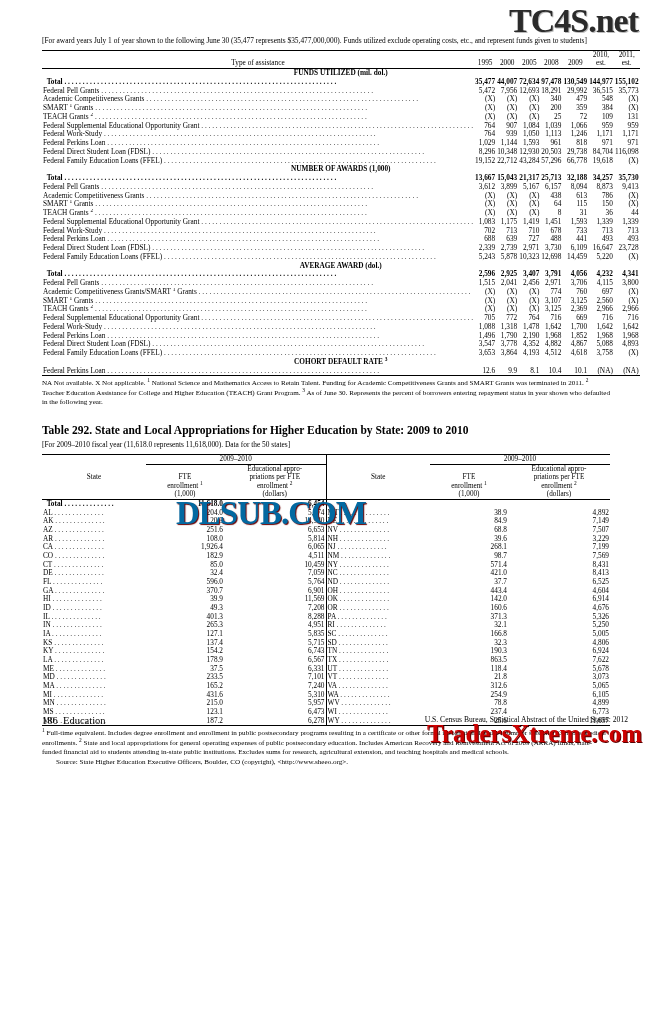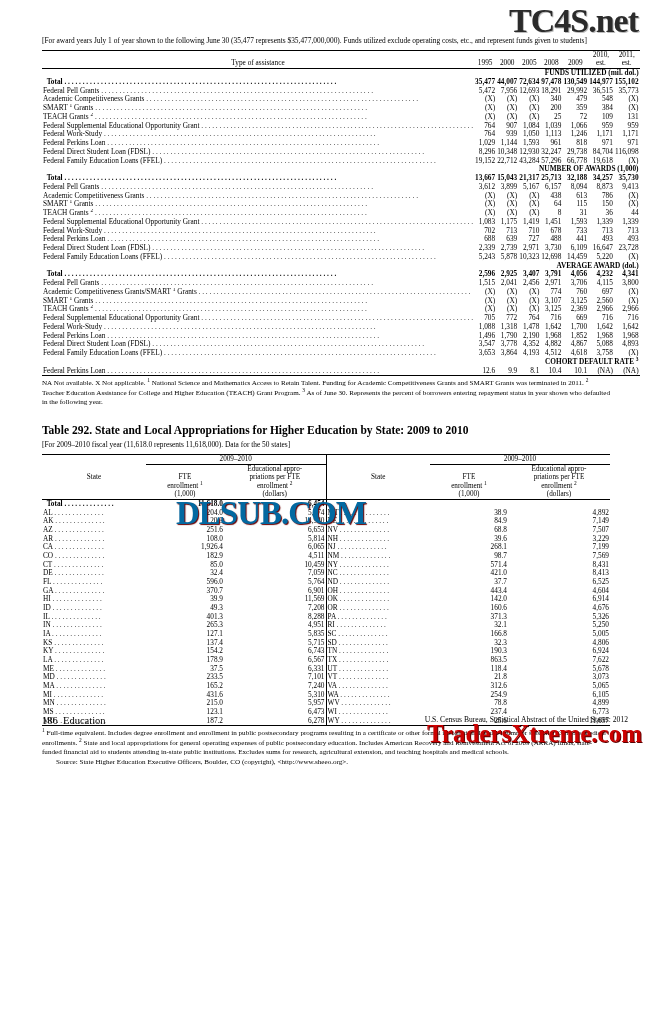--- a/index.html
+++ b/index.html
@@ -104,21 +104,21 @@
     white-space: nowrap;
     padding-left: 2px;
     overflow: hidden;
   }
   td.num {
     text-align: right;
     white-space: nowrap;
     padding-right: 3px;
   }
   .panelhead {
-    text-align: right;
+    text-align: center;
     font-weight: bold;
     font-size: 7.3px;
     padding-top: 1px;
   }
   .bold { font-weight: bold; }
   .leaders { }
   .fn {
     font-size: 7.1px;
     line-height: 1.3;
     margin-top: 3px;
@@ -283,21 +283,21 @@
             <td class="num">961</td>
             <td class="num">818</td>
             <td class="num">971</td>
             <td class="num">971</td>
           </tr>
           <tr>
             <td class="stub">Federal Direct Student Loan (FDSL)<span class="leaders"> . . . . . . . . . . . . . . . . . . . . . . . . . . . . . . . . . . . . . . . . . . . . . . . . . . . . . . . . . . . . . . . . . . . . . . . . . . .</span></td>
             <td class="num">8,296</td>
             <td class="num">10,348</td>
             <td class="num">12,930</td>
-            <td class="num">32,247</td>
+            <td class="num">20,503</td>
             <td class="num">29,738</td>
             <td class="num">84,704</td>
             <td class="num">116,098</td>
           </tr>
           <tr>
             <td class="stub">Federal Family Education Loans (FFEL)<span class="leaders"> . . . . . . . . . . . . . . . . . . . . . . . . . . . . . . . . . . . . . . . . . . . . . . . . . . . . . . . . . . . . . . . . . . . . . . . . . . .</span></td>
             <td class="num">19,152</td>
             <td class="num">22,712</td>
             <td class="num">43,284</td>
             <td class="num">57,296</td>

